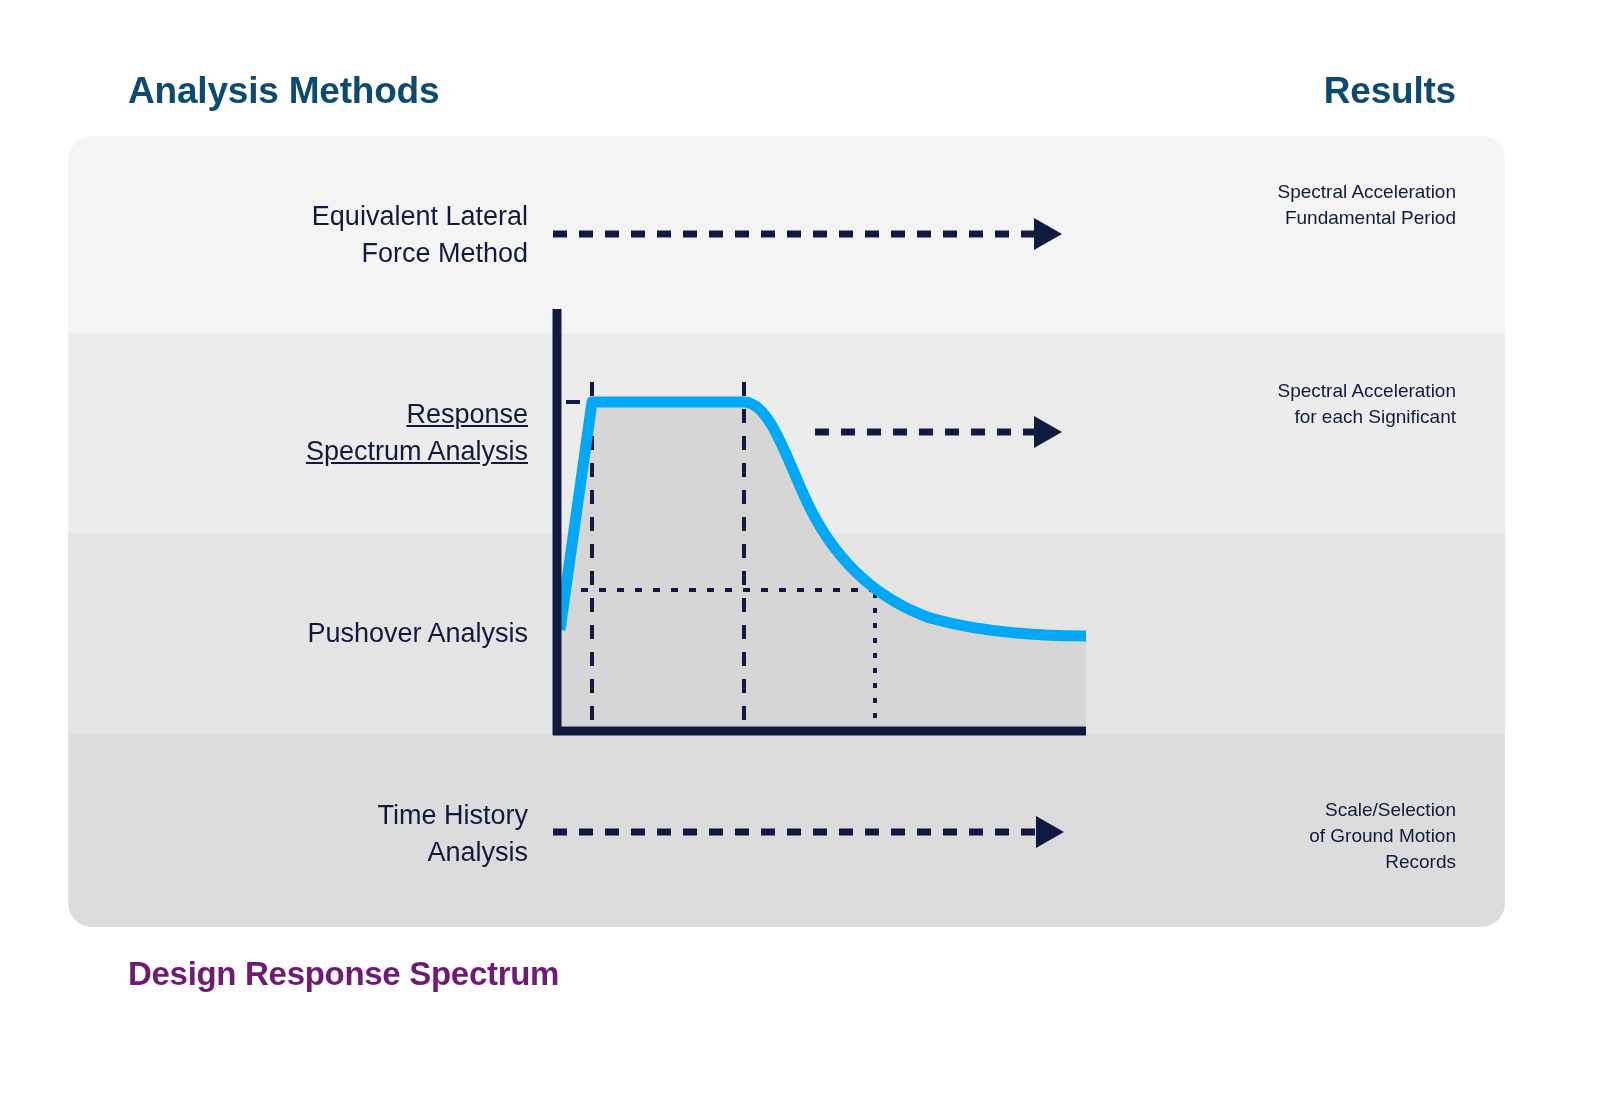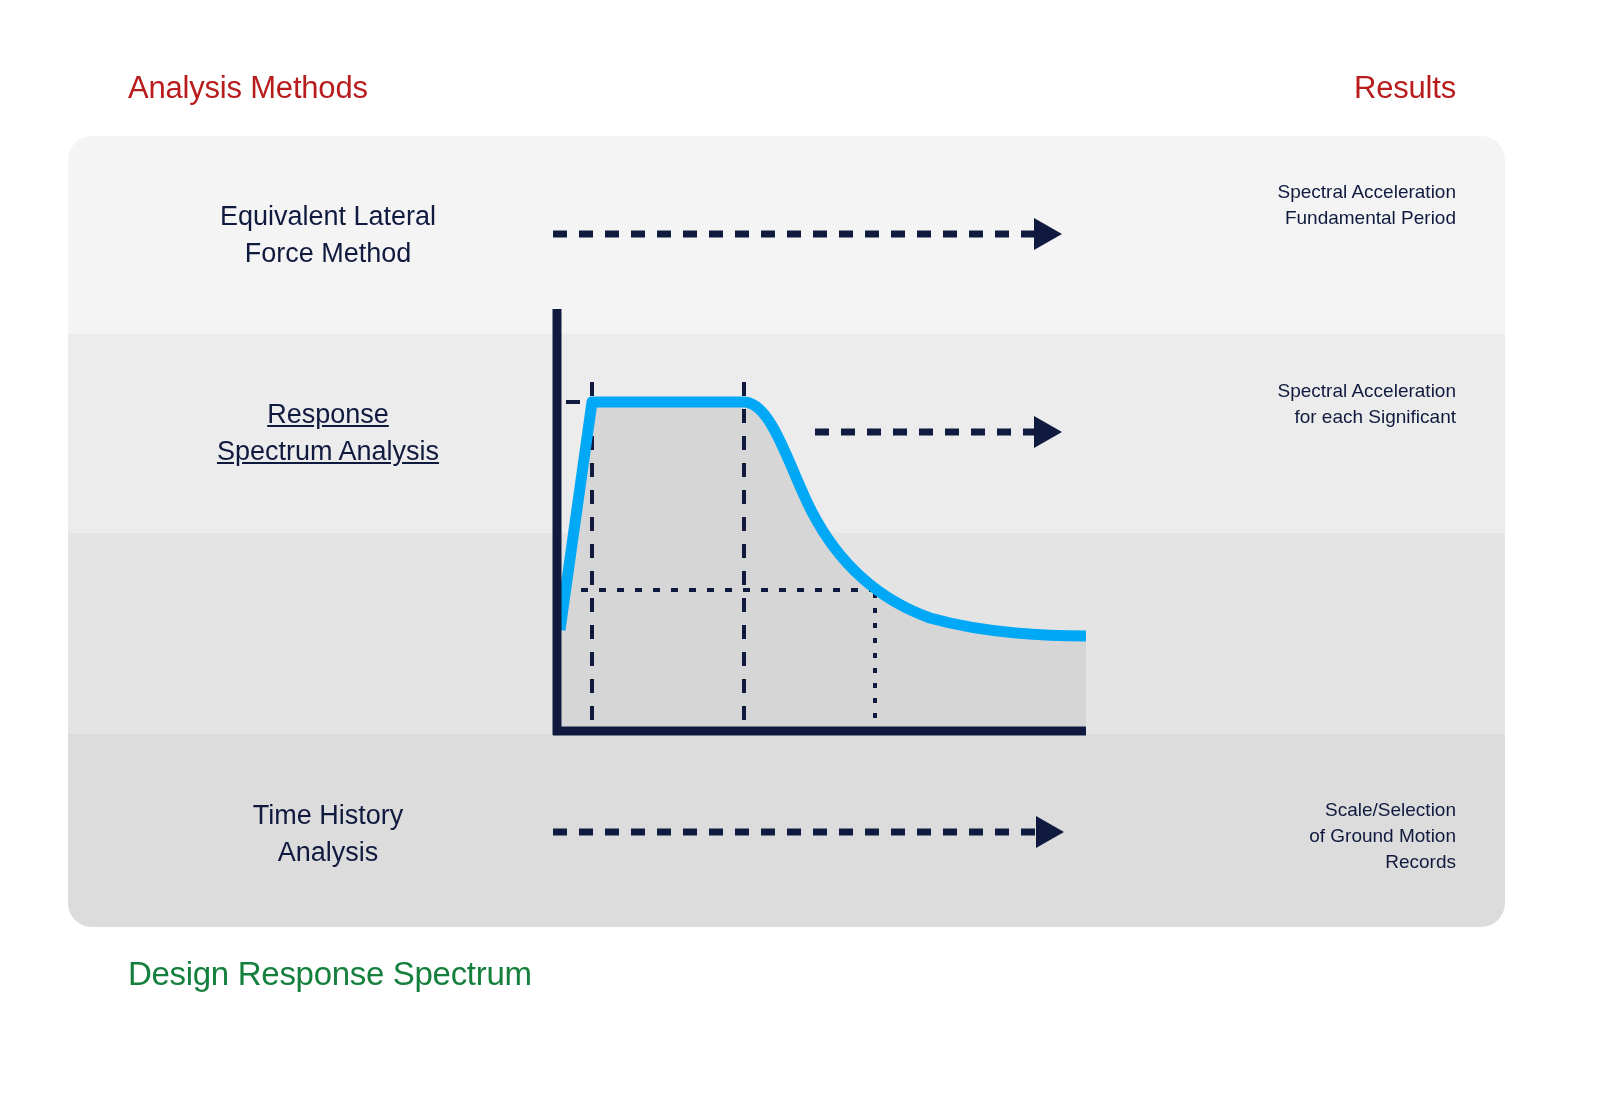--- a/index.html
+++ b/index.html
@@ -19,24 +19,24 @@
   #canvas {
     position: absolute;
     left: 0; top: 0;
     width: 1600px;
     height: 1102px;
   }
 
   
   .col-header {
     position: absolute;
-    font-size: 31px;
-    font-weight: normal;
+    font-size: 37px;
+    font-weight: bold;
     letter-spacing: -0.2px;
-    color: #b91c1c;
+    color: #0c4a6e;
     white-space: nowrap;
   }
   #header-left  { left: 128px; top: 70px; text-align: left; }
   #header-right { right: 144px; top: 70px; text-align: right; }
 
   
   #panel {
     position: absolute;
     left: 68px;
     top: 136px;
@@ -56,21 +56,21 @@
   #band-3 { top: 598px; height: 193px; background: #dcdcdc; }
 
   
   .method-label {
     position: absolute;
     left: 128px;
     width: 400px;
     font-size: 27px;
     line-height: 1.38;
     color: #101a3e;
-    text-align: center;
+    text-align: right;
     font-weight: normal;
   }
   .result-label {
     position: absolute;
     right: 144px;
     width: 430px;
     font-size: 19px;
     line-height: 1.38;
     color: #101a3e;
     text-align: right;
@@ -96,23 +96,23 @@
     height: 1102px;
     pointer-events: none;
   }
 
   
   #caption {
     position: absolute;
     left: 128px;
     top: 955px;
     font-size: 33px;
-    font-weight: normal;
+    font-weight: bold;
     letter-spacing: -0.3px;
-    color: #15803d;
+    color: #701a75;
     white-space: nowrap;
   }
 </style>
 </head>
 <body>
 
 <div id="canvas">
 
   <div class="col-header" id="header-left">Analysis Methods</div>
   <div class="col-header" id="header-right">Results</div>
@@ -124,20 +124,23 @@
     <div class="band" id="band-3"></div>
   </div>
 
   <div class="method-label" id="method-0">
     <div>Equivalent Lateral</div>
     <div>Force Method</div>
   </div>
   <div class="method-label" id="method-1">
     <div>Response</div>
     <div>Spectrum Analysis</div>
+  </div>
+  <div class="method-label" id="method-2">
+    <div>Pushover Analysis</div>
   </div>
   <div class="method-label" id="method-3">
     <div>Time History</div>
     <div>Analysis</div>
   </div>
 
   <div class="result-label" id="result-0">
     <div>Spectral Acceleration</div>
     <div>Fundamental Period</div>
   </div>

